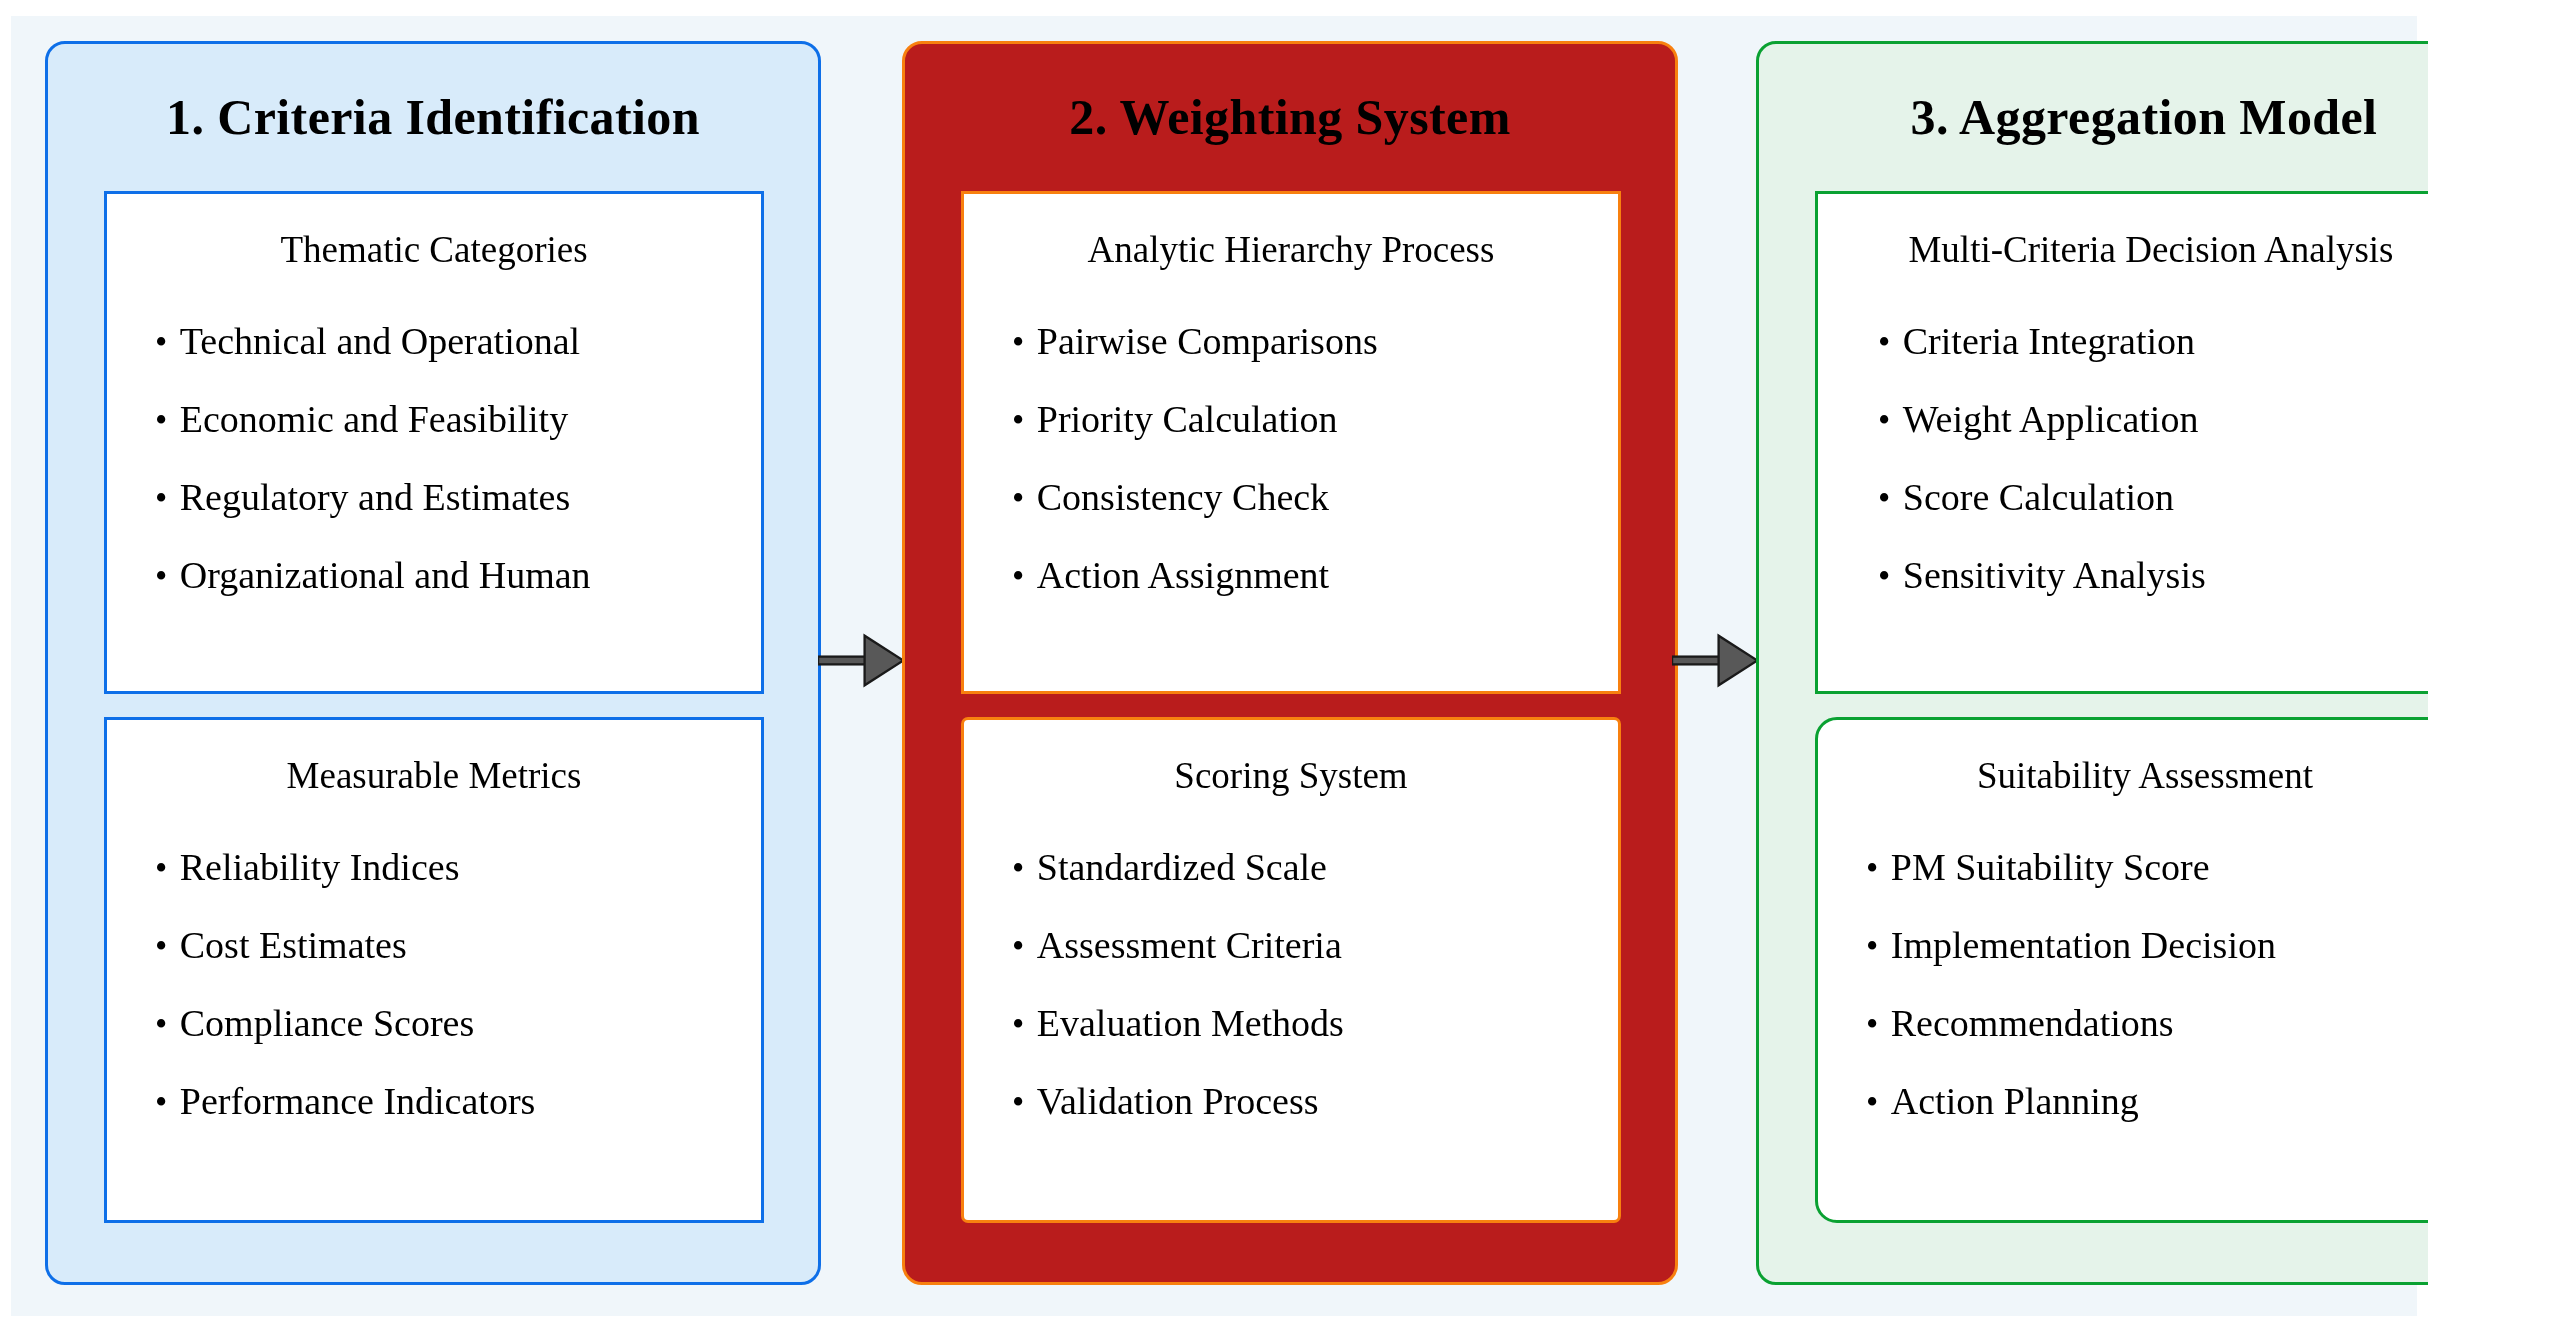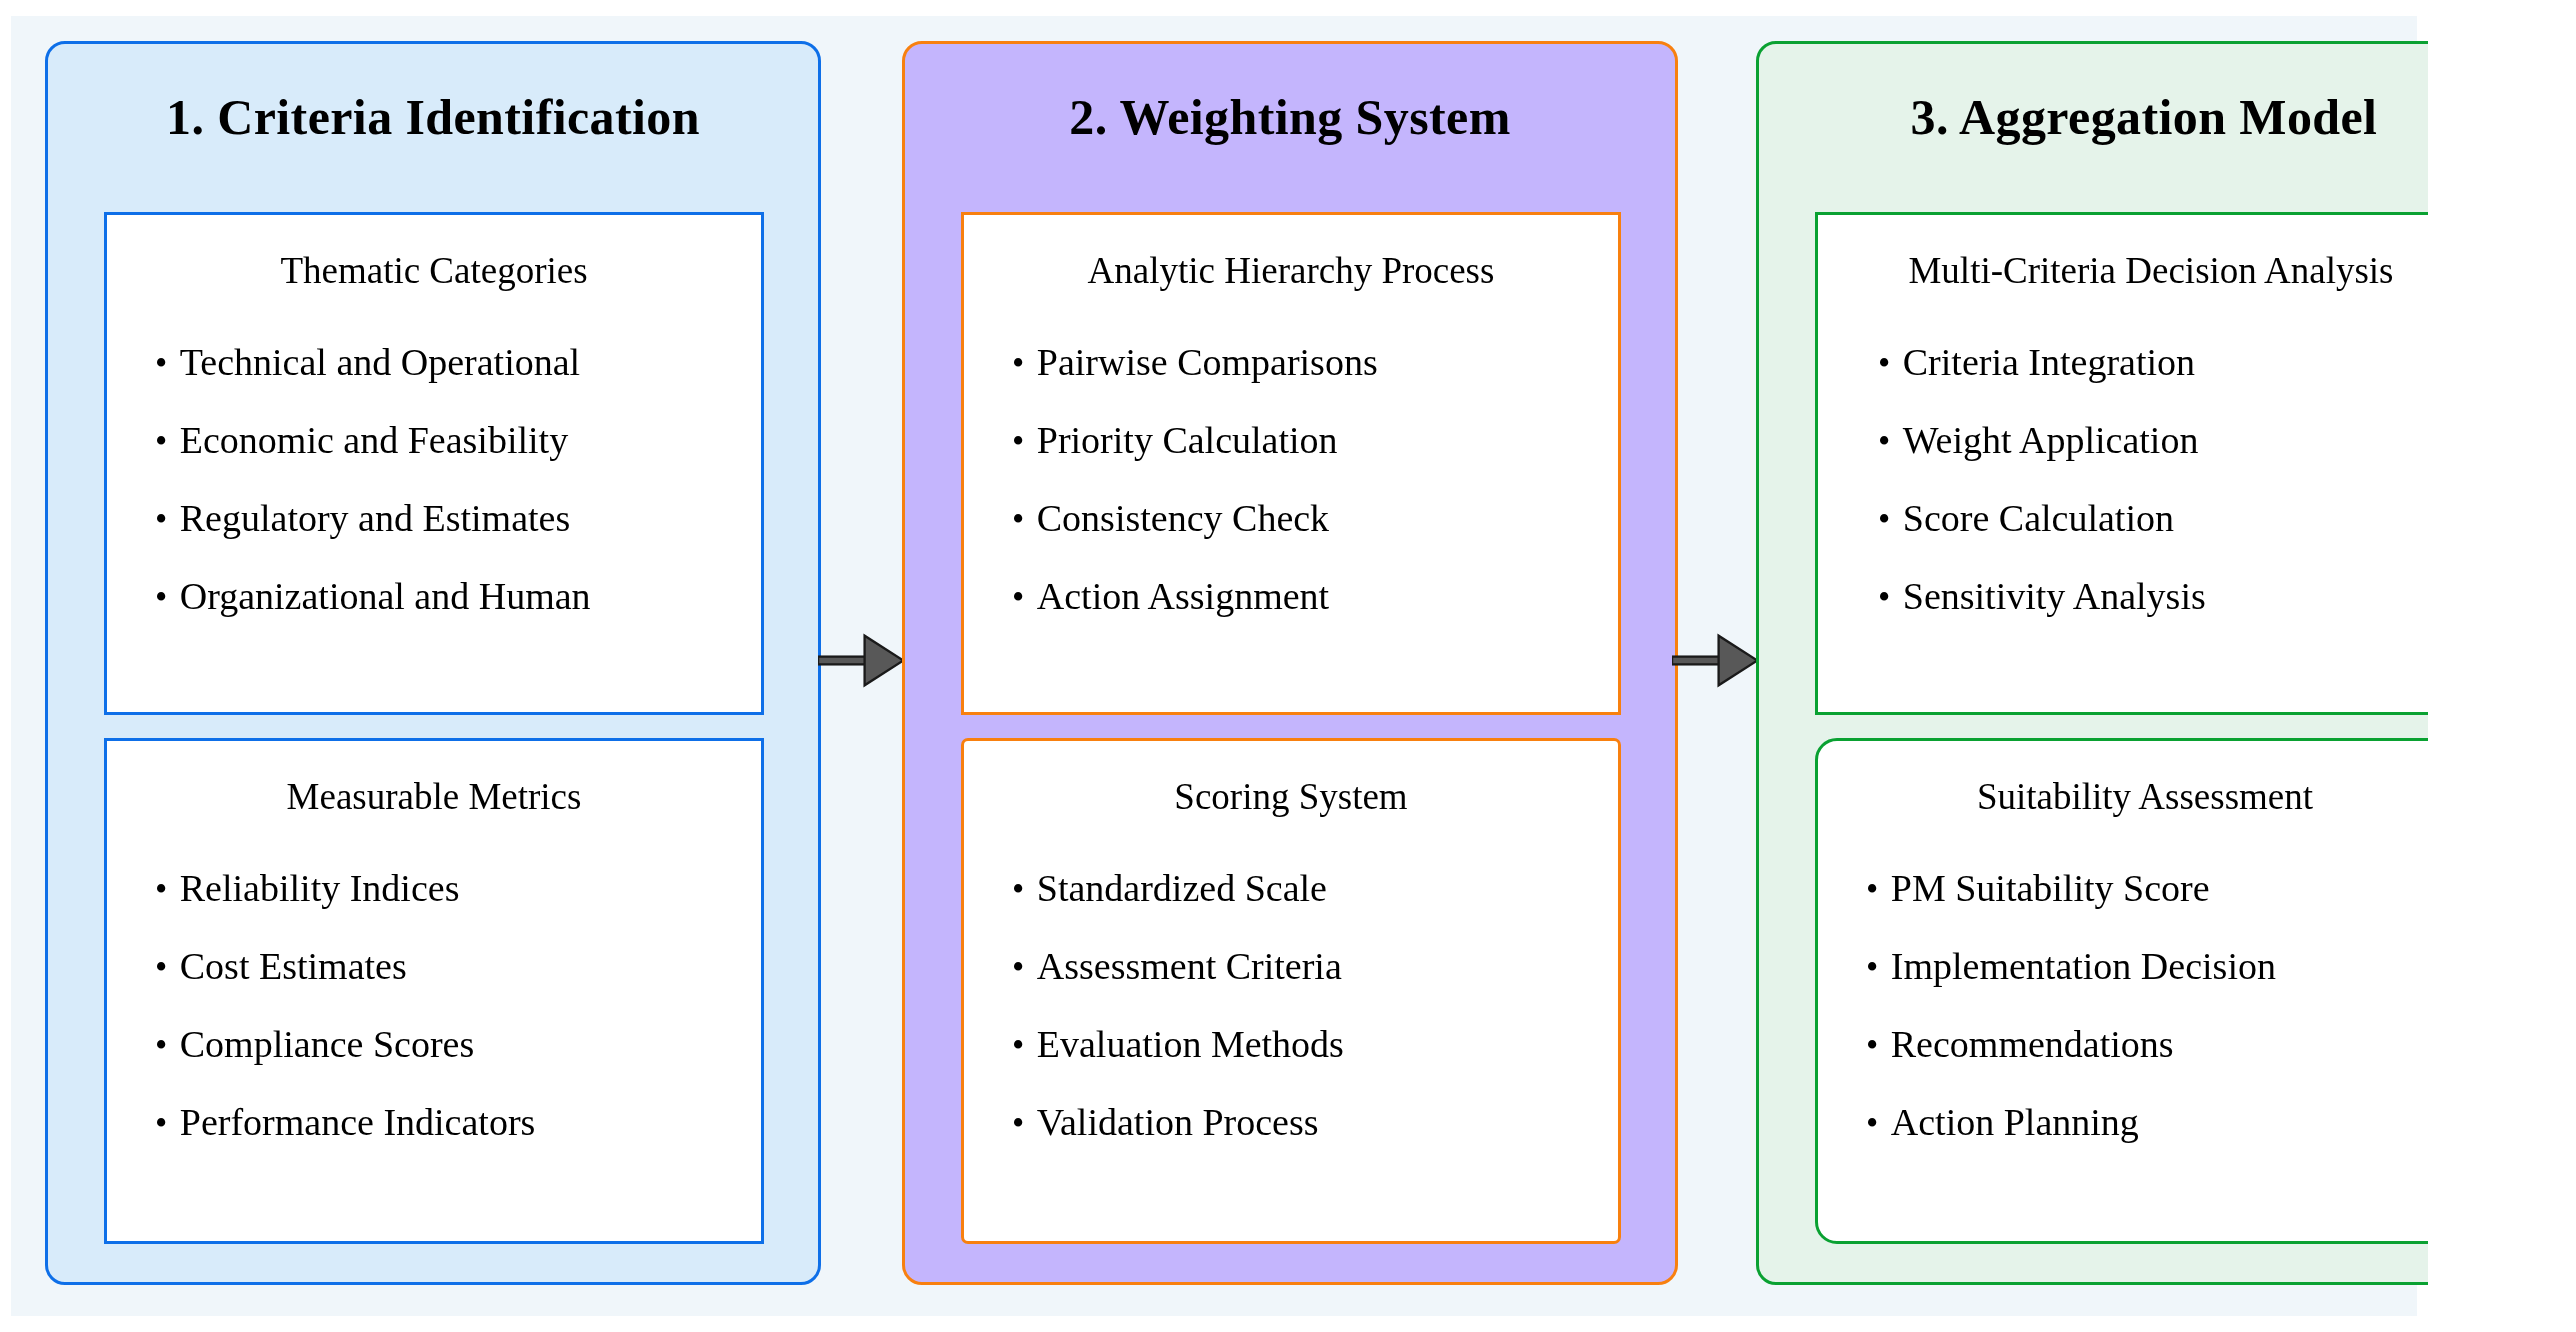--- a/index.html
+++ b/index.html
@@ -37,21 +37,20 @@
     line-height: 1.15;
     letter-spacing: 0.4px;
   }
   .subbox {
     position: absolute;
     left: 56px;
     width: 660px;
     box-sizing: border-box;
     background: #ffffff;
     border: 3.1px solid #000;
-    margin-top: 21px;
   }
   .subbox-a { top: 147px; height: 503px; }
   .subbox-b { top: 673px; height: 506px; }
   .subbox-heading {
     padding-top: 34px;
     text-align: center;
     font-size: 37px;
     line-height: 1.2;
   }
   .bullets {
@@ -105,21 +104,21 @@
         <div class="bullet-item">Performance Indicators</div>
       </div>
     </div>
   </div>
 
   <svg class="arrow arrow-1" viewBox="0 0 112 76" style="color: rgb(88, 88, 88);">
     <rect x="0" y="33" width="64" height="10" fill="currentColor" stroke="#1a1a1a" stroke-width="3"></rect>
     <polygon points="60,6 60,70 110,38" fill="currentColor" stroke="#1a1a1a" stroke-width="3"></polygon>
   </svg>
 
-  <div class="panel panel-2" style="border-color: rgb(248, 128, 15); background-color: #c4b5fd;">
+  <div class="panel panel-2" style="border-color: rgb(248, 128, 15); background-color: #b91c1c;">
     <div class="panel-title">2. Weighting System</div>
     <div class="subbox subbox-a" style="border-color: rgb(248, 128, 15);">
       <div class="subbox-heading">Analytic Hierarchy Process</div>
       <div class="bullets">
         <div class="bullet-item">Pairwise Comparisons</div>
         <div class="bullet-item">Priority Calculation</div>
         <div class="bullet-item">Consistency Check</div>
         <div class="bullet-item">Action Assignment</div>
       </div>
     </div>

